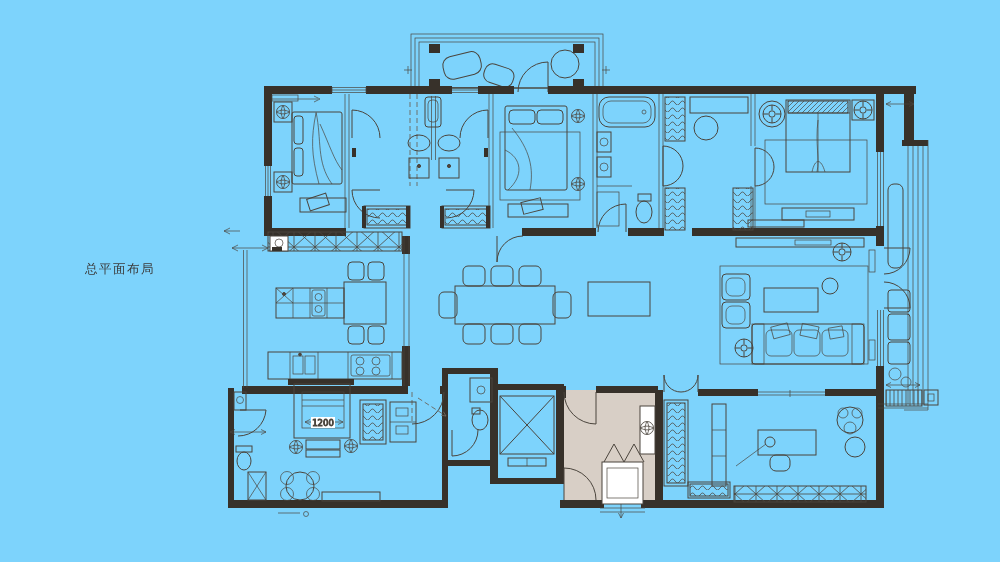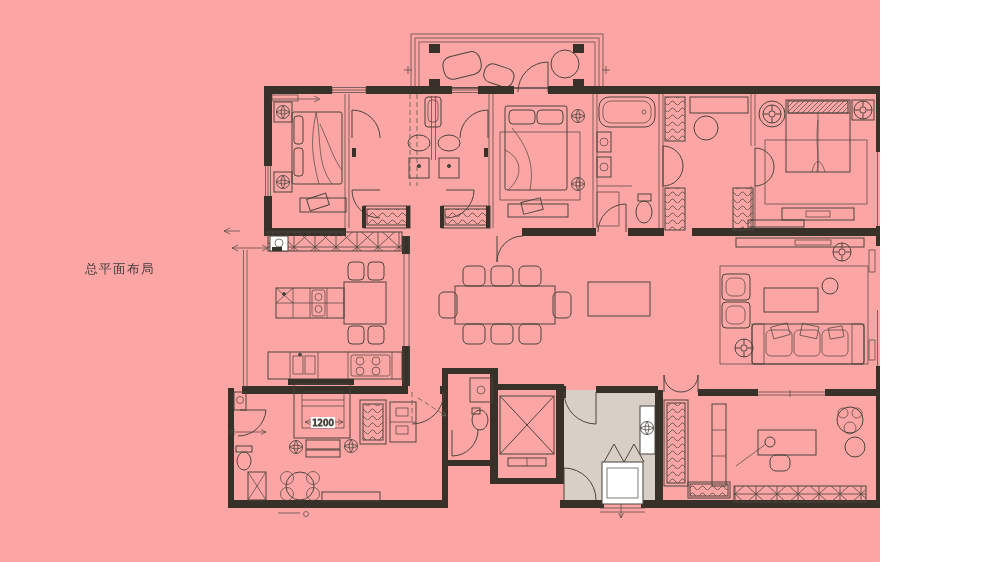--- a/index.html
+++ b/index.html
@@ -1,16 +1,16 @@
 <!DOCTYPE html>
 <html><head>
 <meta charset="utf-8">
 <style>
   html,body{margin:0;padding:0;background:#fff;}
-  .stage{position:relative;width:880px;height:562px;background:#fca5a5;overflow:hidden;
+  .stage{position:relative;width:1000px;height:562px;background:#7dd3fc;overflow:hidden;
          font-family:"DejaVu Serif","Liberation Serif",serif;}
   .plan-title{position:absolute;left:85px;top:261px;font-size:12.5px;color:#3a3a3a;
               letter-spacing:1.5px;white-space:nowrap;}
   svg{position:absolute;left:0;top:0;}
   .ln{fill:none;stroke:#4b453d;stroke-width:1;}
   .tn{fill:none;stroke:#4b453d;stroke-width:0.7;}
   .wl{fill:#37312a;stroke:none;}
   .dsh{fill:none;stroke:#6b655c;stroke-width:0.9;stroke-dasharray:5 3;}
   .dim{font-family:"DejaVu Sans","Liberation Sans",sans-serif;font-size:8.5px;fill:#3c3c3c;}
 </style>

